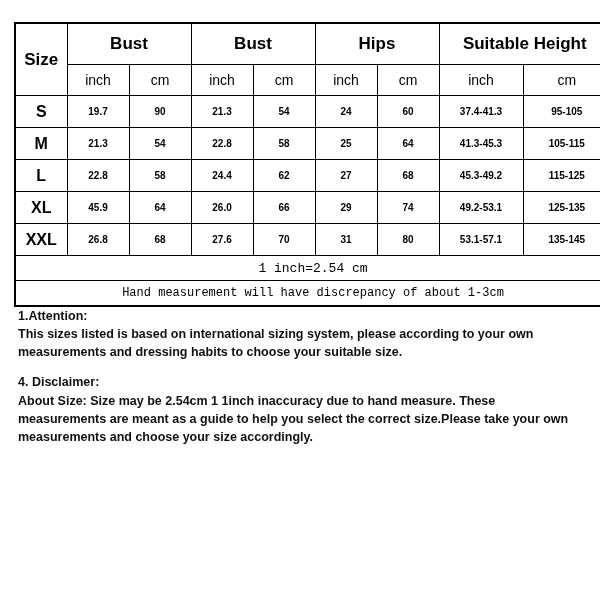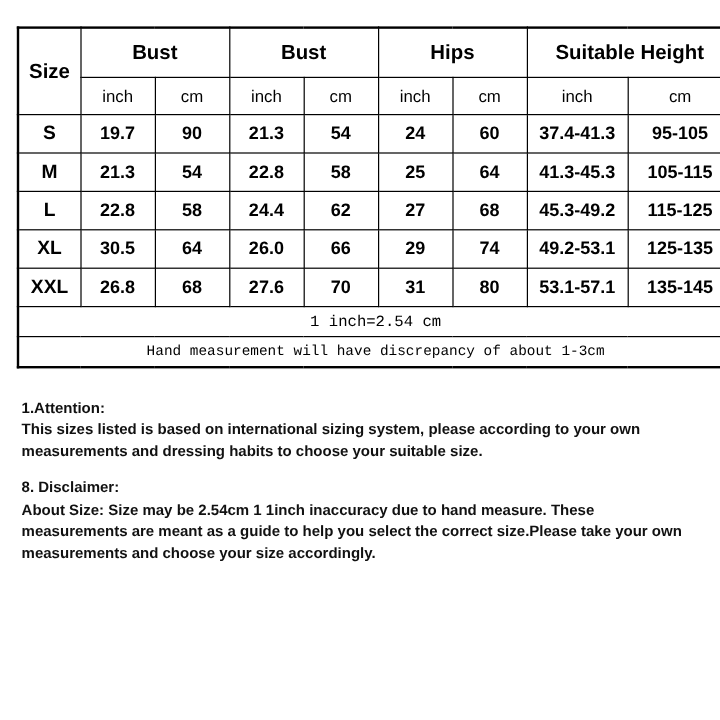--- a/index.html
+++ b/index.html
@@ -39,38 +39,38 @@
     font-weight: bold;
   }
   .unit-row td {
     height: 30px;
     font-size: 14px;
     font-weight: normal;
     margin-top: 44px;
   }
   .data-row td {
     height: 31px;
-    font-size: 15px;
+    font-size: 10px;
     font-weight: bold;
   }
   .data-row td.size-cell {
     font-size: 16px;
     font-weight: bold;
   }
   .note-row td {
     height: 24px;
     font-size: 13px;
     font-family: "Liberation Mono", monospace;
     font-weight: normal;
   }
   .note-row td.note2 {
     font-size: 12px;
   }
   .notes {
-    margin-top: 24px;
+    margin-top: 0;
     padding: 0 4px 0 4px;
     font-size: 12.5px;
     line-height: 1.45;
     font-weight: bold;
     color: #111;
   }
   .notes p {
     margin: 0 0 12px 0;
   }
   .notes p:last-child {
@@ -148,21 +148,21 @@
         <td>58</td>
         <td>24.4</td>
         <td>62</td>
         <td>27</td>
         <td>68</td>
         <td>45.3-49.2</td>
         <td>115-125</td>
       </tr>
       <tr class="data-row">
         <td class="size-cell">XL</td>
-        <td>30.5</td>
+        <td>45.9</td>
         <td>64</td>
         <td>26.0</td>
         <td>66</td>
         <td>29</td>
         <td>74</td>
         <td>49.2-53.1</td>
         <td>125-135</td>
       </tr>
       <tr class="data-row">
         <td class="size-cell">XXL</td>
@@ -184,18 +184,18 @@
       </tr>
     </tbody>
   </table>
 
   <div class="notes">
     <p>
       <span class="heading">1.Attention:</span>
       <span>This sizes listed is based on international sizing system, please according to your own measurements and dressing habits to choose your suitable size.</span>
     </p>
     <p>
-      <span class="heading">8. Disclaimer:</span>
+      <span class="heading">4. Disclaimer:</span>
       <span>About Size: Size may be 2.54cm 1 1inch inaccuracy due to hand measure. These measurements are meant as a guide to help you select the correct size.Please take your own measurements and choose your size accordingly.</span>
     </p>
   </div>
 
 </div>
 
 </body></html>

